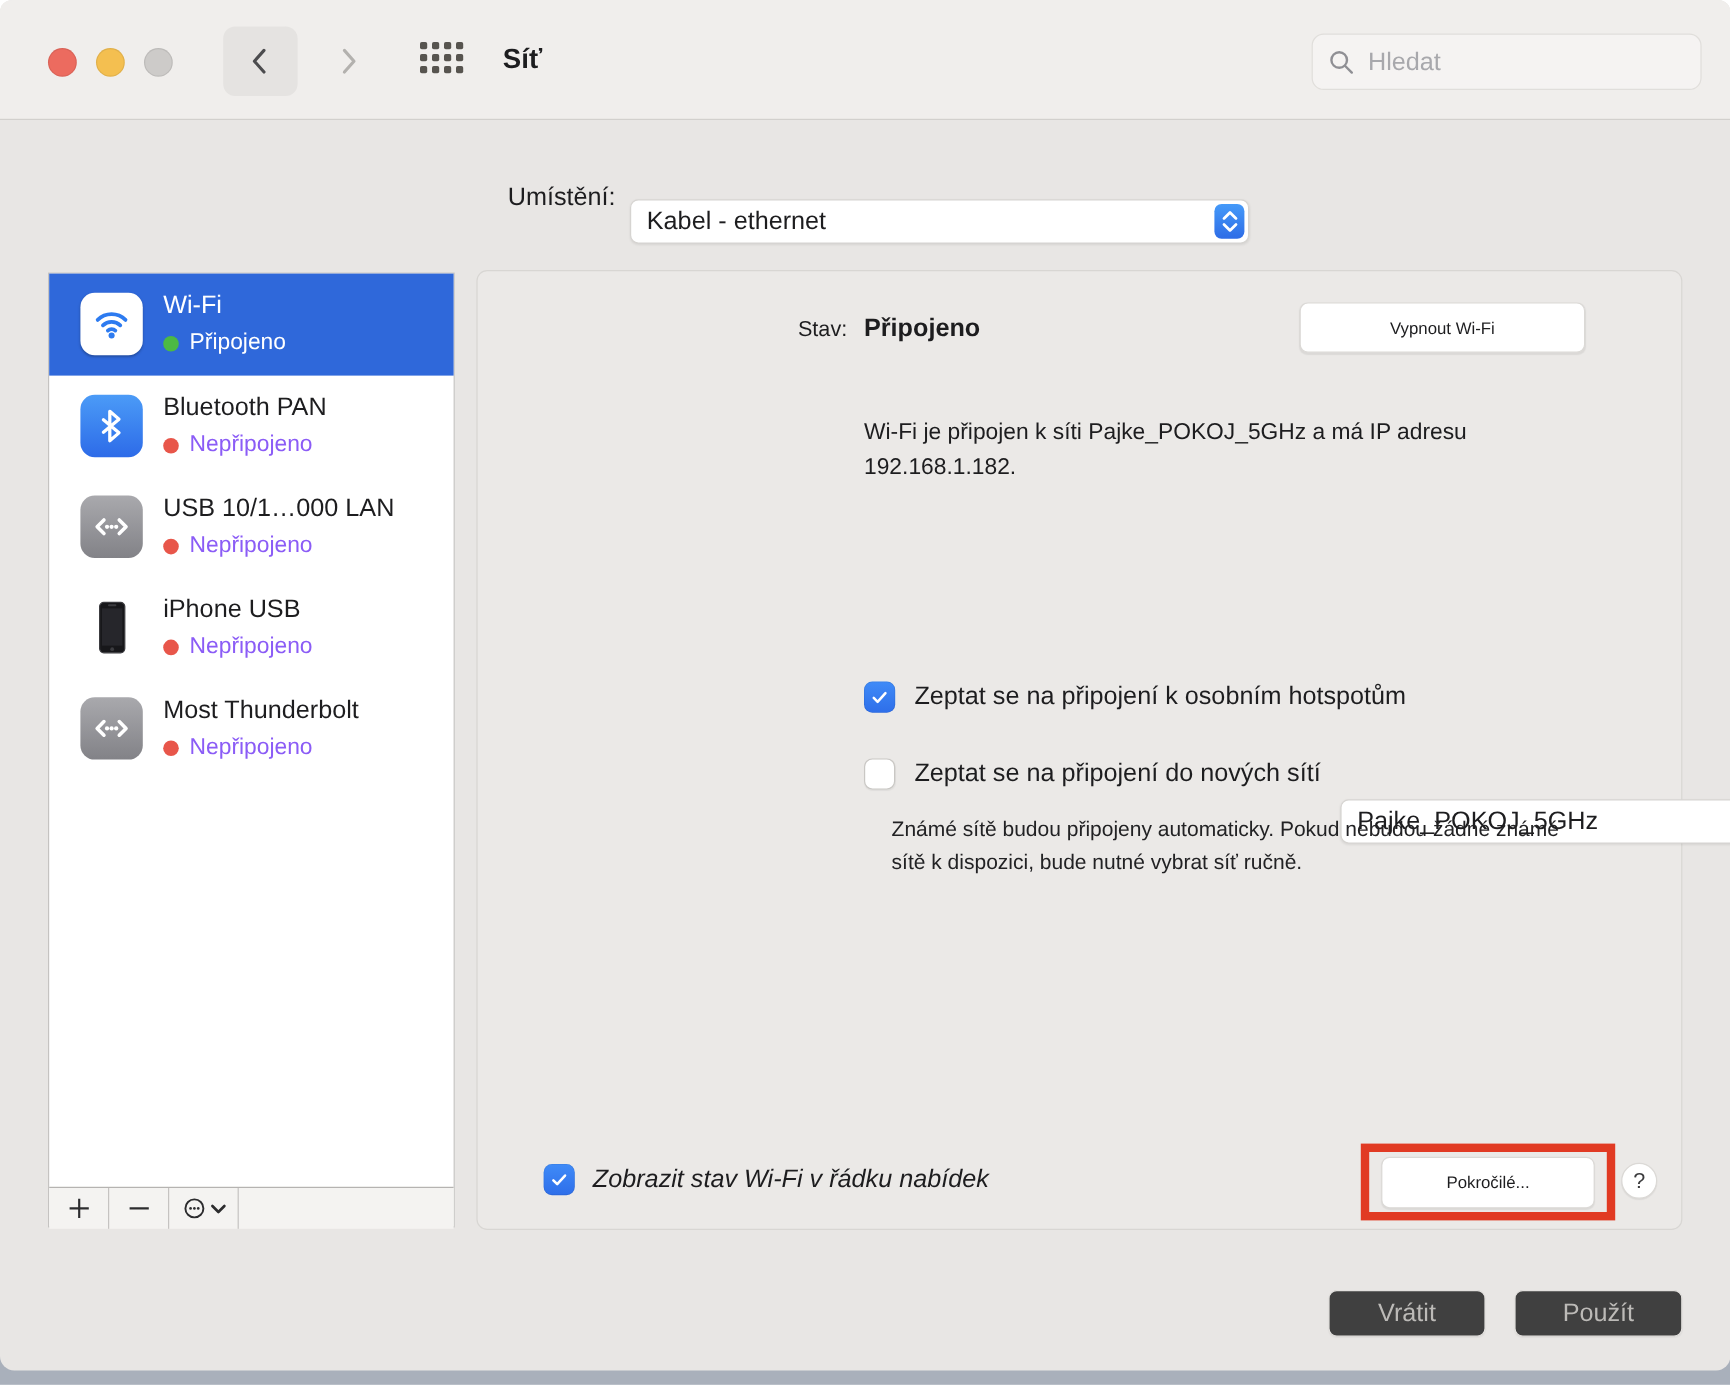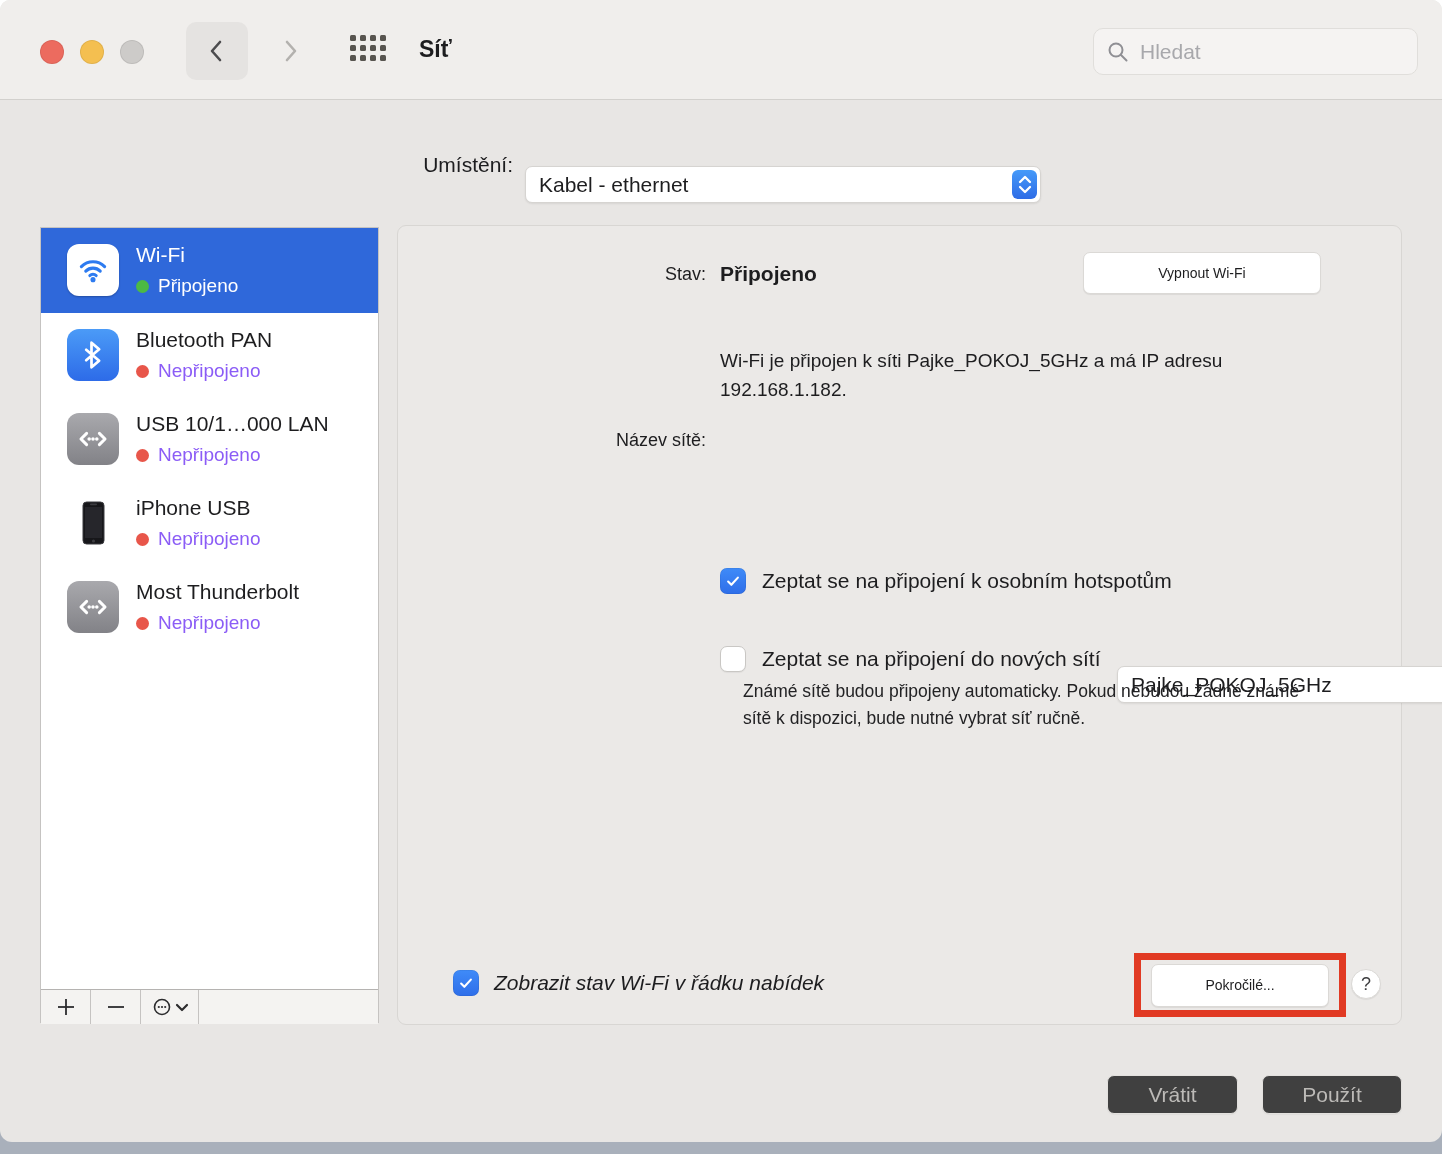--- a/index.html
+++ b/index.html
@@ -75,21 +75,21 @@
   .flabel { position:absolute; left:0; width:308px; text-align:right; font-size:18px; white-space:nowrap; }
   .stav-lbl { top:38px; }
   .stav-val { position:absolute; left:322px; top:36px; font-size:21px; font-weight:700; }
   .btn { background:#ffffff; border:1px solid #dbd9d6; border-radius:7px;
     box-shadow:0 1px 1px rgba(0,0,0,.07); font-size:14px; color:#1d1d1f;
     display:flex; align-items:center; justify-content:center; font-family:inherit; }
   .btn-off { position:absolute; left:685px; top:26px; width:238px; height:42px; }
   .stav-desc { position:absolute; left:322px; top:80px; width:545px; font-size:19px; line-height:29px; color:#1d1d1f;margin-top:40px; }
   .net-lbl { top:204px; }
   .cbrow { position:absolute; left:322px; display:flex; align-items:center; gap:16px; }
-  .cb1 { top:278px; } .cb2 { top:342px; } .cb3 { top:420px; }
+  .cb1 { top:278px; } .cb2 { top:342px; } .cb3 { top:406px; }
   .checkbox { width:26px; height:26px; border-radius:7px; flex:0 0 auto;
     display:flex; align-items:center; justify-content:center; }
   .cb-on { background:linear-gradient(#3f8bf8,#2e6ee9); box-shadow:inset 0 0 0 .5px rgba(0,0,0,.1); }
   .cb-off { background:#ffffff; border:1px solid #c9c7c4; box-shadow:0 1px 1px rgba(0,0,0,.05); }
   .cblabel { font-size:21px; white-space:nowrap; }
   .help-text { position:absolute; left:345px; top:452px; width:570px; font-size:17.5px; line-height:27px; color:#222224; }
   .menubar-row { position:absolute; left:55px; top:744px; display:flex; align-items:center; gap:15px;font-style:italic; }
   .adv-box { position:absolute; left:736px; top:727px; width:212px; height:64px;
     border:7px solid #e13a23; display:flex; align-items:center; justify-content:center; }
   .btn-adv { width:178px; height:43px; }
@@ -272,21 +272,20 @@
     </div>
   </div>
 
   <div class="panel">
 
     <div class="flabel stav-lbl">Stav:</div>
     <div class="stav-val">Připojeno</div>
     <button class="btn btn-off">Vypnout Wi-Fi</button>
     <div class="stav-desc">Wi-Fi je připojen k síti Pajke_POKOJ_5GHz a má IP adresu 192.168.1.182.</div>
 
-    <div class="flabel net-lbl">Název sítě:</div>
     <div class="dropdown dd-net" style="position:absolute">
       <span class="dd-value">Pajke_POKOJ_5GHz</span>
 
     </div>
 
 
     <div class="cbrow cb2">
       <span class="checkbox cb-on">
         <svg width="18" height="18" viewBox="0 0 24 24">
             <path d="M5.5 12.8l4.3 4.3L18.5 7.5" fill="none" stroke="#fff" stroke-width="2.8" stroke-linecap="round" stroke-linejoin="round"></path>

